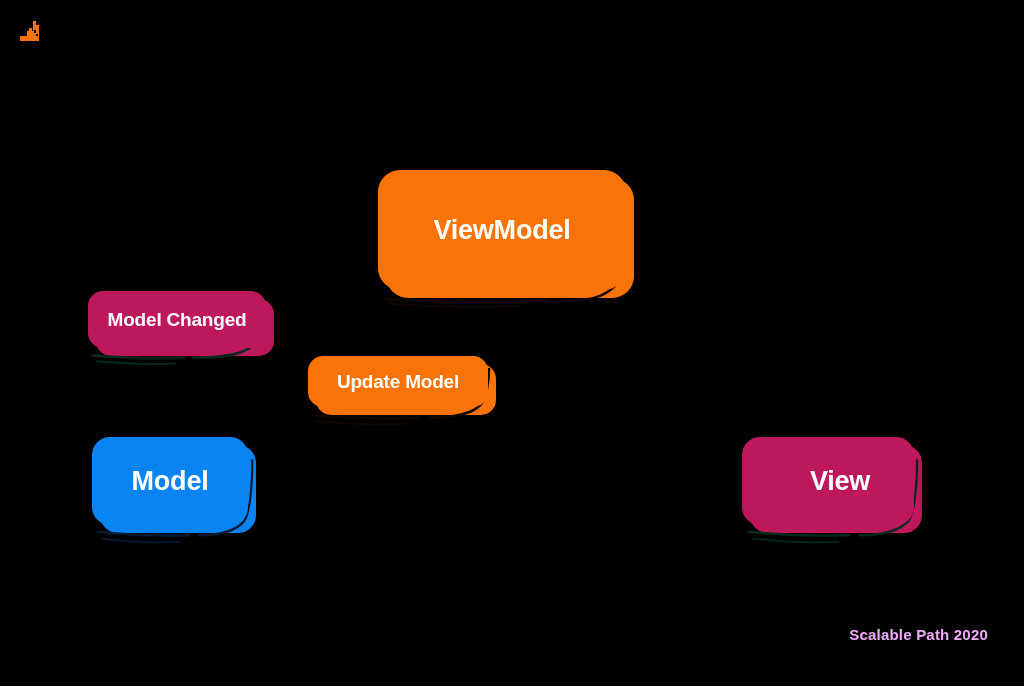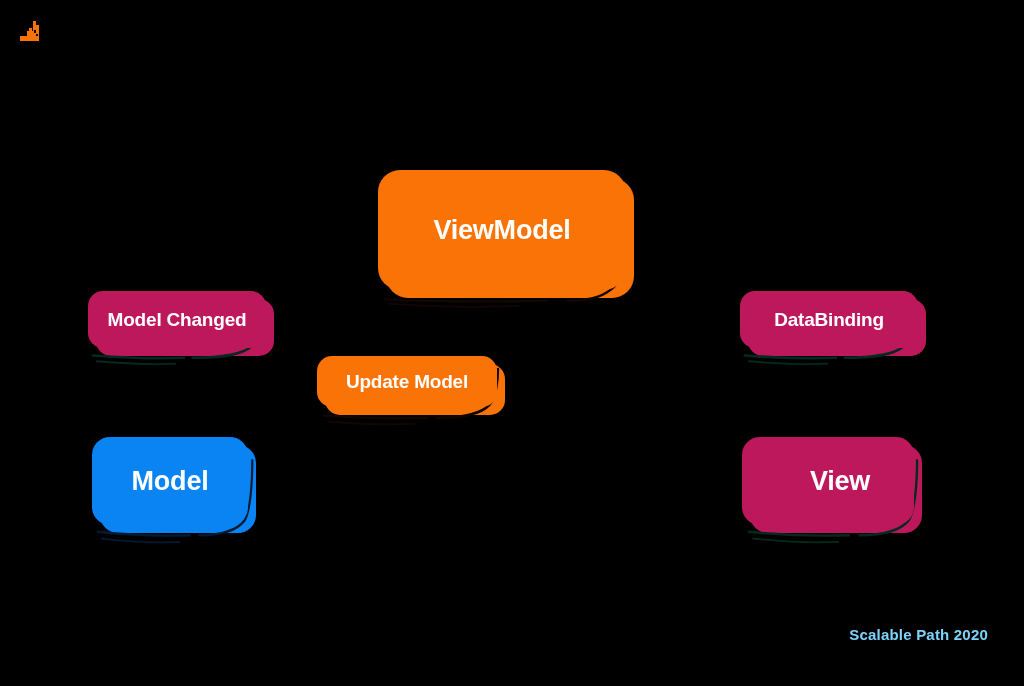--- a/index.html
+++ b/index.html
@@ -87,21 +87,21 @@
   }
   #node-model-changed .label { font-size: 19px; }
 
   #node-databinding {
     left: 740px; top: 291px; width: 178px; height: 57px;
     border-radius: 15px;
   }
   #node-databinding .label { font-size: 19px; }
 
   #node-update-model {
-    left: 317px; top: 356px; width: 180px; height: 51px;
+    left: 308px; top: 356px; width: 180px; height: 51px;
     border-radius: 15px;
   }
   #node-update-model .label { font-size: 19px; }
 
   #node-model {
     left: 92px; top: 437px; width: 156px; height: 88px;
     border-radius: 18px;
   }
   #node-model .label { font-size: 27px; }
 
@@ -109,21 +109,21 @@
     left: 742px; top: 437px; width: 172px; height: 88px;
     border-radius: 18px;
   }
   #node-view .label { font-size: 27px; margin-left: 24px; }
 
   
   .watermark {
     position: absolute;
     right: 36px;
     bottom: 43px;
-    color: #7dd3fc;
+    color: #f0abfc;
     font-size: 15px;
     font-weight: bold;
     letter-spacing: 0.2px;
   }
 </style>
 </head>
 <body>
 
 <div id="canvas">
 
@@ -160,31 +160,20 @@
     <svg class="stroke" viewBox="0 0 190 69" preserveAspectRatio="none">
       <path d="M10 60 C 40 62, 70 63, 96 62" fill="none" stroke="#042a1f" stroke-width="2.2" stroke-linecap="round"></path>
       <path d="M104 62 C 130 62, 150 60, 160 52 C 168 45, 170 30, 170 18" fill="none" stroke="#042a1f" stroke-width="2.2" stroke-linecap="round"></path>
       <path d="M14 65 C 40 67, 66 68, 88 67" fill="none" stroke="#042a1f" stroke-width="1.6" stroke-linecap="round"></path>
     </svg>
     <div class="face">
       <span class="label">Model Changed</span>
     </div>
   </div>
 
-  <div class="node green" id="node-databinding">
-    <div class="ghost"></div>
-    <svg class="stroke" viewBox="0 0 190 69" preserveAspectRatio="none">
-      <path d="M10 60 C 40 62, 70 63, 96 62" fill="none" stroke="#042a1f" stroke-width="2.2" stroke-linecap="round"></path>
-      <path d="M104 62 C 130 62, 150 60, 160 52 C 168 45, 170 30, 170 18" fill="none" stroke="#042a1f" stroke-width="2.2" stroke-linecap="round"></path>
-      <path d="M14 65 C 40 67, 66 68, 88 67" fill="none" stroke="#042a1f" stroke-width="1.6" stroke-linecap="round"></path>
-    </svg>
-    <div class="face">
-      <span class="label">DataBinding</span>
-    </div>
-  </div>
 
   <div class="node orange" id="node-update-model">
     <div class="ghost"></div>
     <svg class="stroke" viewBox="0 0 192 63" preserveAspectRatio="none">
       <path d="M12 55 C 44 57, 78 58, 110 57" fill="none" stroke="#120600" stroke-width="2.2" stroke-linecap="round"></path>
       <path d="M118 57 C 142 57, 160 54, 168 46 C 174 40, 176 26, 176 16" fill="none" stroke="#120600" stroke-width="2.2" stroke-linecap="round"></path>
       <path d="M16 60 C 44 62, 72 63, 98 62" fill="none" stroke="#120600" stroke-width="1.6" stroke-linecap="round"></path>
     </svg>
     <div class="face">
       <span class="label">Update Model</span>

